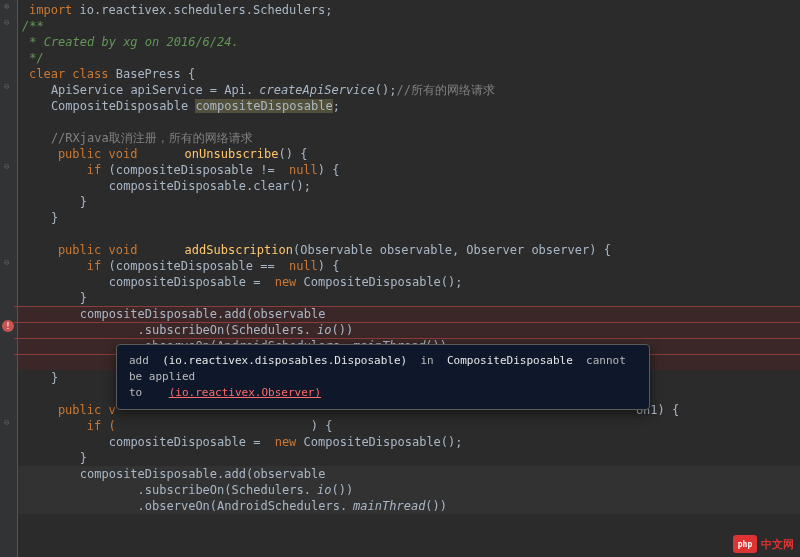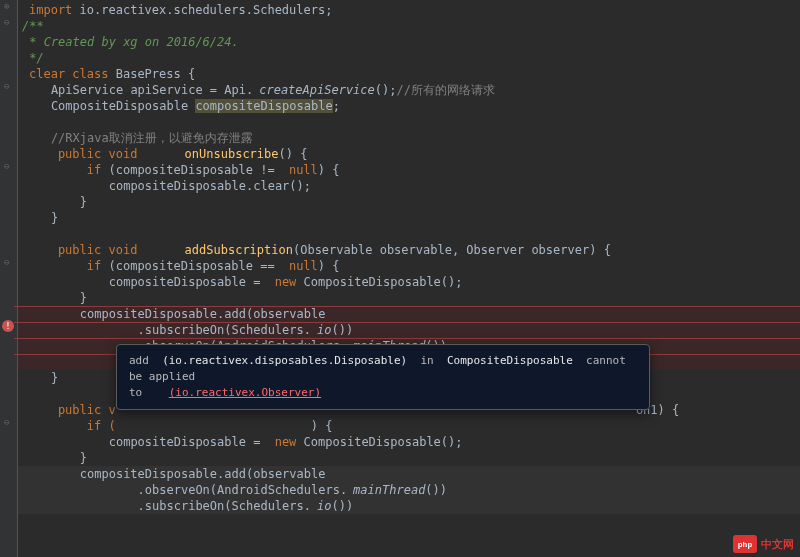--- a/index.html
+++ b/index.html
@@ -82,21 +82,20 @@
 }
 .tooltip .t-cls { color: #e8e8e8; }
 .tooltip .t-err { color: #ff6b68; text-decoration: underline; }
 .watermark {
   position: absolute;
   right: 6px;
   bottom: 4px;
   display: flex;
   align-items: center;
   gap: 4px;
-  font-family: Liberation Mono, monospace;
 }
 .wm-logo {
   width: 24px; height: 18px;
   background: #d33;
   border-radius: 3px;
   color: #fff;
   font-size: 8px;
   font-weight: bold;
   display: flex;
   align-items: center;
@@ -123,21 +122,21 @@
   </div>
   <div class="code-area">
     <div class="line"><span class="kw">import </span><span class="txt">io.reactivex.schedulers.Schedulers;</span></div>
     <div class="line doc">/**</div>
     <div class="line doc"> * Created by xg on 2016/6/24.</div>
     <div class="line doc"> */</div>
     <div class="line"><span class="kw">clear class </span><span class="txt">BasePress {</span></div>
     <div class="line"><span class="txt">    ApiService </span><span class="var">apiService</span><span class="txt"> = Api.</span><span class="static-call">createApiService</span><span class="txt">();</span><span class="cmt">//所有的网络请求</span></div>
     <div class="line"><span class="txt">    CompositeDisposable </span><span class="var warn-bg">compositeDisposable</span><span class="txt">;</span></div>
     <div class="line"></div>
-    <div class="line cmt">    //RXjava取消注册，以避免内存泄露</div>
+    <div class="line cmt">    //RXjava取消注册，所有的网络请求</div>
     <div class="line"><span class="kw">    public void </span><span class="mtd-decl">onUnsubscribe</span><span class="txt">() {</span></div>
     <div class="line"><span class="kw">        if </span><span class="txt">(</span><span class="var">compositeDisposable</span><span class="txt"> != </span><span class="kw">null</span><span class="txt">) {</span></div>
     <div class="line"><span class="txt">            </span><span class="var">compositeDisposable</span><span class="txt">.clear();</span></div>
     <div class="line txt">        }</div>
     <div class="line txt">    }</div>
     <div class="line"></div>
     <div class="line"><span class="kw">    public void </span><span class="mtd-decl">addSubscription</span><span class="txt">(Observable observable, Observer observer) {</span></div>
     <div class="line"><span class="kw">        if </span><span class="txt">(</span><span class="var">compositeDisposable</span><span class="txt"> == </span><span class="kw">null</span><span class="txt">) {</span></div>
     <div class="line"><span class="txt">            </span><span class="var">compositeDisposable</span><span class="txt"> = </span><span class="kw">new </span><span class="txt">CompositeDisposable();</span></div>
     <div class="line txt">        }</div>
@@ -145,22 +144,22 @@
     <div class="line err-line"><span class="txt">                .subscribeOn(Schedulers.</span><span class="static-call">io</span><span class="txt">())</span></div>
     <div class="line err-line"><span class="txt">                .observeOn(AndroidSchedulers.</span><span class="static-call">mainThread</span><span class="txt">())</span></div>
     <div class="line err-line"><span class="txt">                .subscribeWith</span><span class="txt err-underline">(observer)</span><span class="txt">);</span></div>
     <div class="line txt">    }</div>
     <div class="line"></div>
     <div class="line"><span class="kw">    public v</span><span style="visibility:hidden">                                                                        </span><span class="txt">on1) {</span></div>
     <div class="line"><span class="kw">        if (</span><span style="visibility:hidden">compositeDisposable == null</span><span class="txt">) {</span></div>
     <div class="line"><span class="txt">            </span><span class="var">compositeDisposable</span><span class="txt"> = </span><span class="kw">new </span><span class="txt">CompositeDisposable();</span></div>
     <div class="line txt">        }</div>
     <div class="line highlight-block"><span class="txt">        </span><span class="var">compositeDisposable</span><span class="txt">.add(observable</span></div>
+    <div class="line highlight-block"><span class="txt">                .subscribeOn(Schedulers.</span><span class="static-call">io</span><span class="txt">())</span></div>
     <div class="line highlight-block"><span class="txt">                .observeOn(AndroidSchedulers.</span><span class="static-call">mainThread</span><span class="txt">())</span></div>
-    <div class="line highlight-block"><span class="txt">                .subscribeOn(Schedulers.</span><span class="static-call">io</span><span class="txt">())</span></div>
   </div>
 </div>
 
 <div class="tooltip">
   <span>add</span>&nbsp;
   <span class="t-cls">(io.reactivex.disposables.Disposable)</span>&nbsp;
   <span>in</span>&nbsp;
   <span class="t-cls">CompositeDisposable</span>&nbsp;
   <span>cannot be applied</span><br>
   <span>to</span>&nbsp;&nbsp;&nbsp;

